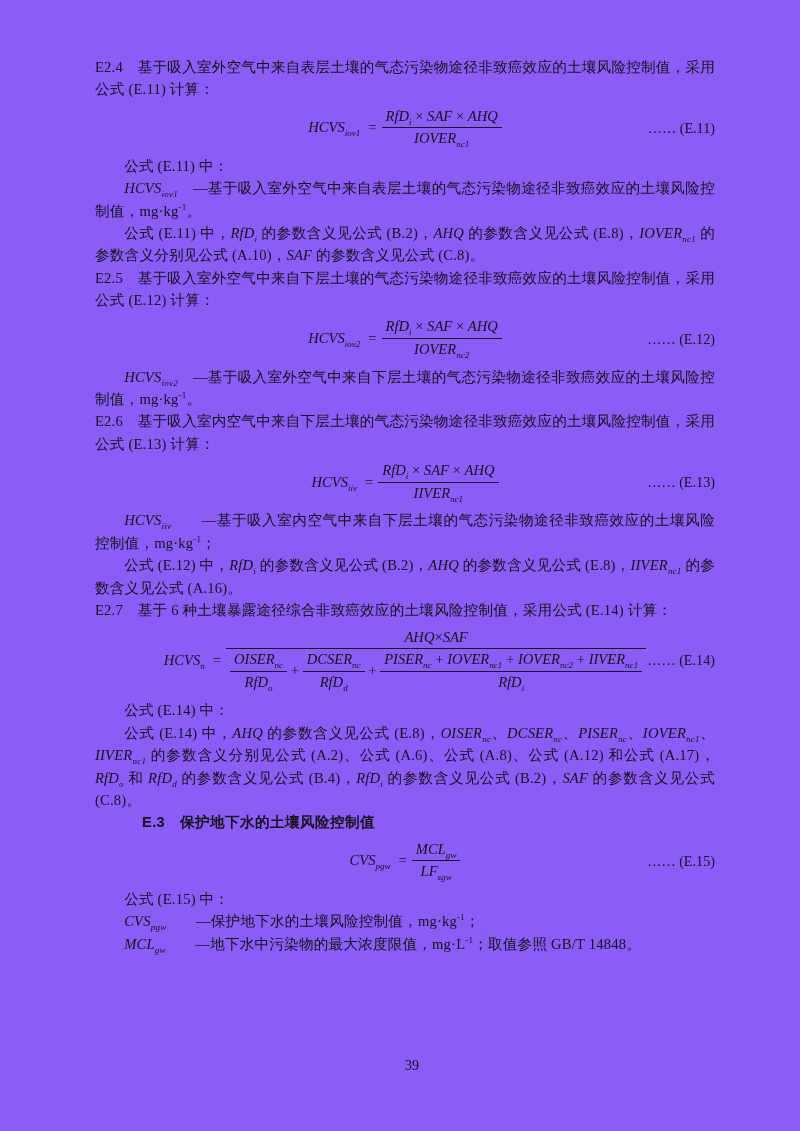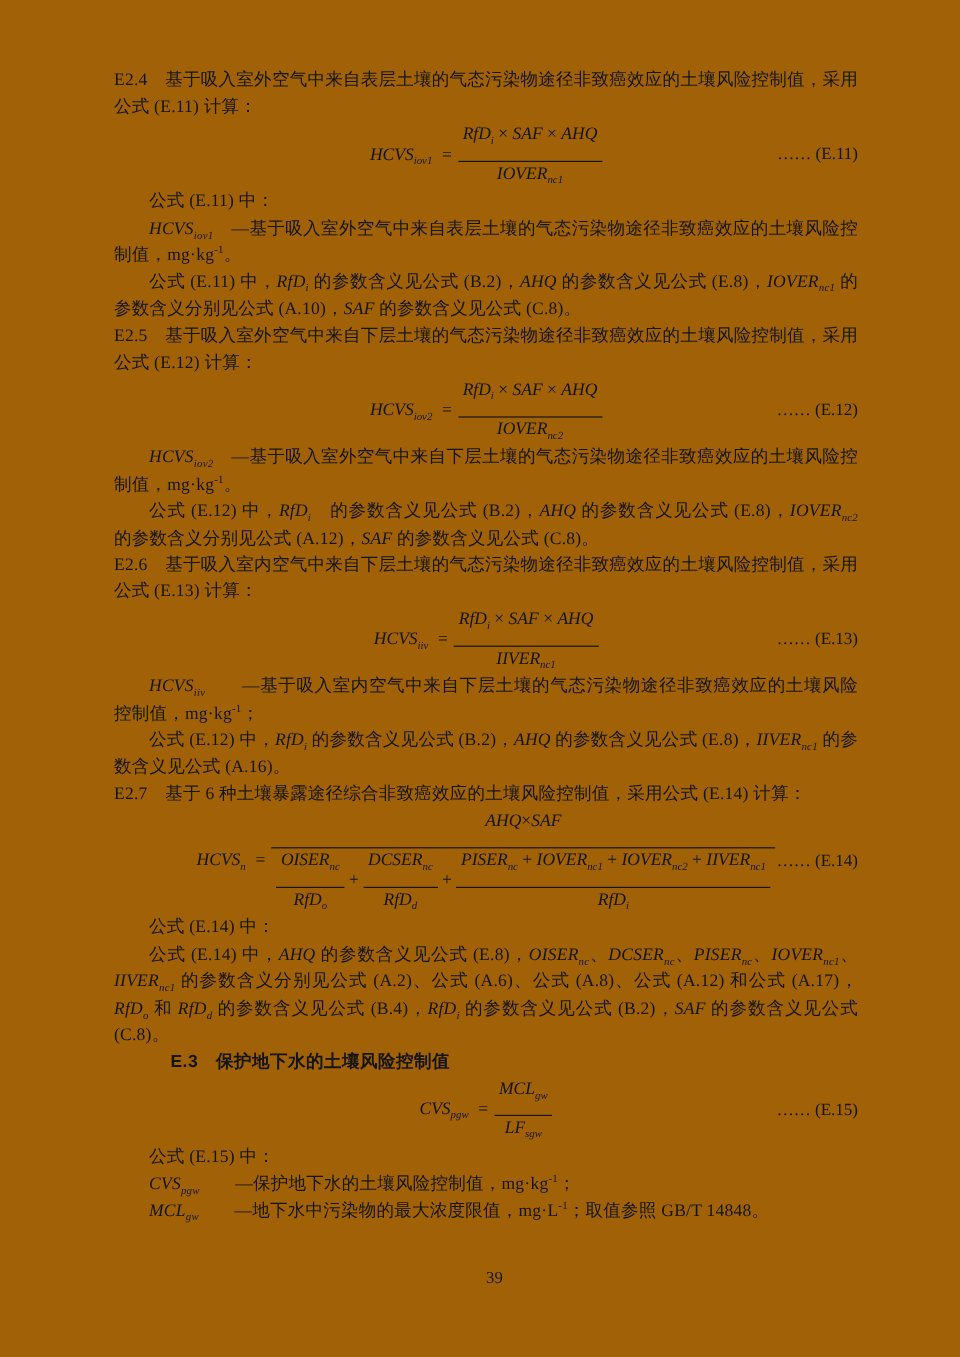--- a/index.html
+++ b/index.html
@@ -1,20 +1,20 @@
 <!DOCTYPE html>
 <html><head>
 <meta charset="utf-8">
 <style>
   html,body{margin:0;padding:0;}
   body{
     width:800px;height:1131px;background:#ffffff;color:#141414;
     font-family:"Liberation Serif","DejaVu Serif",serif;
   }
-  .page{position:relative;width:800px;height:1131px;overflow:hidden;background:#a16207;}
+  .page{position:relative;width:800px;height:1131px;overflow:hidden;background:#8b5cf6;}
   .content{position:absolute;left:95px;top:56px;width:620px;}
   p{margin:0;font-size:14.6px;line-height:22.4px;text-align:justify;letter-spacing:0.2px;}
   p.indent{text-indent:2em;}
   p.heading{
     font-family:"Liberation Sans","DejaVu Sans",sans-serif;
     font-weight:700;font-size:14.6px;letter-spacing:0.4px;margin-left:47px;
   }
   .var{font-style:italic;font-family:"Liberation Serif",serif;}
   sub{font-size:0.62em;line-height:0;}
   sup{font-size:0.62em;line-height:0;}
@@ -24,21 +24,21 @@
     min-height:50px;margin:2px 0;font-size:14.6px;line-height:1.3;
     font-family:"Liberation Serif",serif;
   }
   .formula.tall{min-height:74px;}
   .formula .eqnum{position:absolute;right:0;top:50%;transform:translateY(-50%);font-size:14.2px;}
   .feq{display:inline-flex;align-items:center;}
   .lhs{margin-right:3px;}
   .eqs{margin:0 5px;}
   .frac{display:inline-block;text-align:center;vertical-align:middle;}
   .fnum,.fden{display:block;padding:0 4px;line-height:1.35;white-space:nowrap;}
-  .fnum{border-bottom:1px solid #141414;padding-bottom:11px;}
+  .fnum{border-bottom:1px solid #141414;padding-bottom:1px;}
   .fden{padding-top:1px;}
   .fden .frac,.fnum .frac{vertical-align:middle;}
   .footer{position:absolute;left:12px;width:800px;top:1058px;text-align:center;font-size:14px;}
 </style>
 </head>
 <body>
 
 <div class="page">
   <div class="content">
 
@@ -68,21 +68,20 @@
         <span class="eqs">=</span>
         <span class="frac">
           <span class="fnum"><span class="var">RfD<sub>i</sub></span><span> × </span><span class="var">SAF</span><span> × </span><span class="var">AHQ</span></span>
           <span class="fden"><span class="var">IOVER<sub>nc2</sub></span></span>
         </span>
       </span>
       <span class="eqnum">…… (E.12)</span>
     </div>
 
     <p class="indent"><span class="var">HCVS<sub>iov2</sub></span><span>　—基于吸入室外空气中来自下层土壤的气态污染物途径非致癌效应的土壤风险控制值，mg·kg</span><span><sup>-1</sup></span><span>。</span></p>
-    <p class="indent"><span>公式 (E.12) 中，</span><span class="var">RfD<sub>i</sub></span><span>　的参数含义见公式 (B.2)，</span><span class="var">AHQ</span><span> 的参数含义见公式 (E.8)，</span><span class="var">IOVER<sub>nc2</sub></span><span> 的参数含义分别见公式 (A.12)，</span><span class="var">SAF</span><span> 的参数含义见公式 (C.8)。</span></p>
 
     <p>E2.6　基于吸入室内空气中来自下层土壤的气态污染物途径非致癌效应的土壤风险控制值，采用公式 (E.13) 计算：</p>
 
     <div class="formula">
       <span class="feq">
         <span class="lhs"><span class="var">HCVS<sub>iiv</sub></span></span>
         <span class="eqs">=</span>
         <span class="frac">
           <span class="fnum"><span class="var">RfD<sub>i</sub></span><span> × </span><span class="var">SAF</span><span> × </span><span class="var">AHQ</span></span>
           <span class="fden"><span class="var">IIVER<sub>nc1</sub></span></span>

